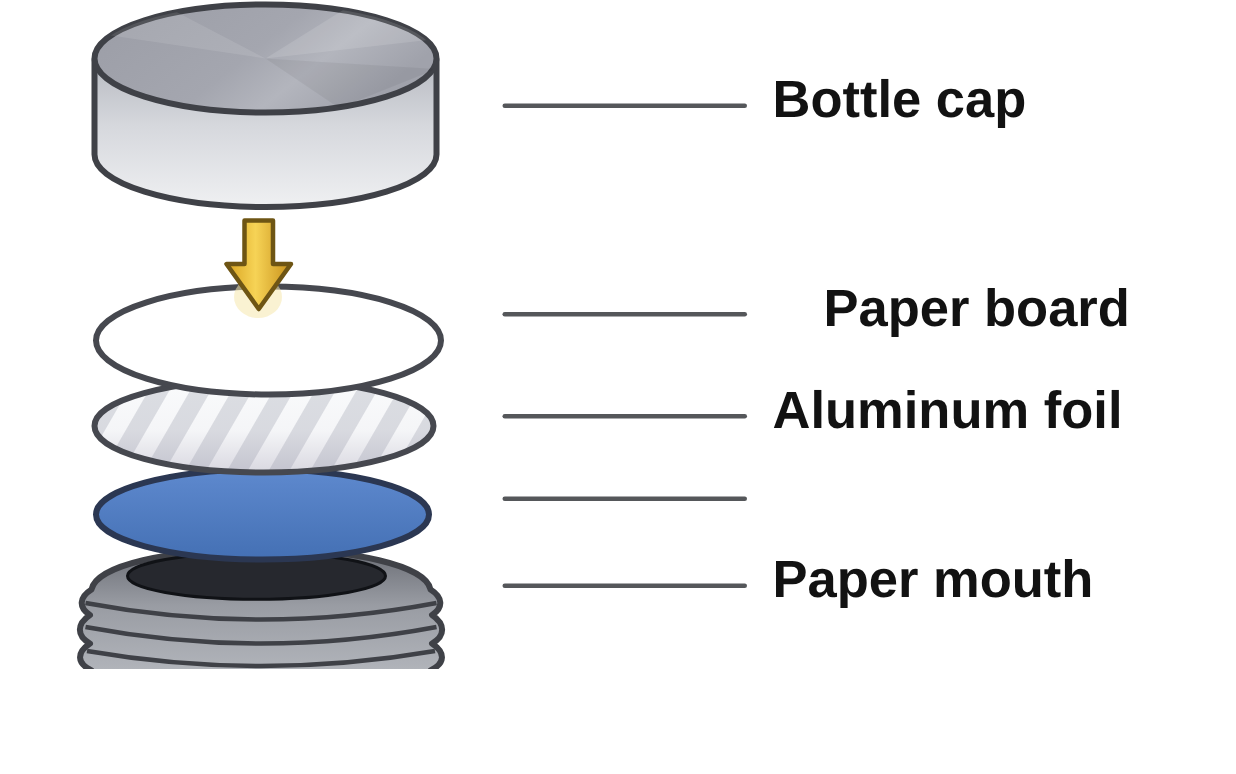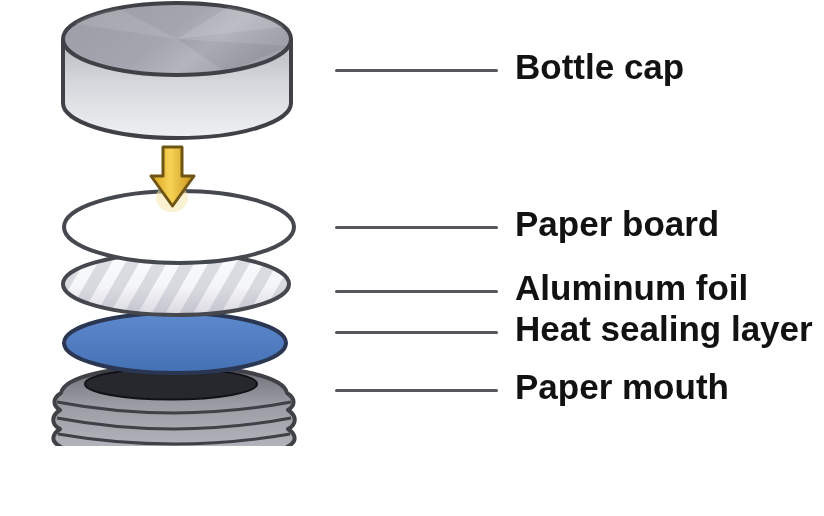--- a/index.html
+++ b/index.html
@@ -18,22 +18,22 @@
   }
   .label-row {
     position: absolute;
     left: 335px;
     height: 48px;
     display: flex;
     align-items: center;
     white-space: nowrap;
   }
   .row-bottle-cap   { top: 46px; }
-  .row-paper-board  { top: 203px; }
-  .row-aluminum     { top: 267px; }
+  .row-paper-board  { top: 185px; gap: 34px; }
+  .row-aluminum     { top: 253px; }
   .row-heat-seal    { top: 308px; }
   .row-bottle-mouth { top: 366px; }
   .leader {
     width: 163px;
     height: 3px;
     border-radius: 2px;
     background: var(--leader-line, #55575a);
     flex: 0 0 auto;
   }
   .label-text {
@@ -151,21 +151,20 @@
     <span class="label-text">Paper board</span>
   </div>
 
   <div class="label-row row-aluminum">
     <div class="leader"></div>
     <span class="label-text">Aluminum foil</span>
   </div>
 
   <div class="label-row row-heat-seal">
     <div class="leader"></div>
-    <span class="label-text">Heat sealing layer</span>
   </div>
 
   <div class="label-row row-bottle-mouth">
     <div class="leader"></div>
     <span class="label-text">Paper mouth</span>
   </div>
 
 </div>
 
 </body></html>

